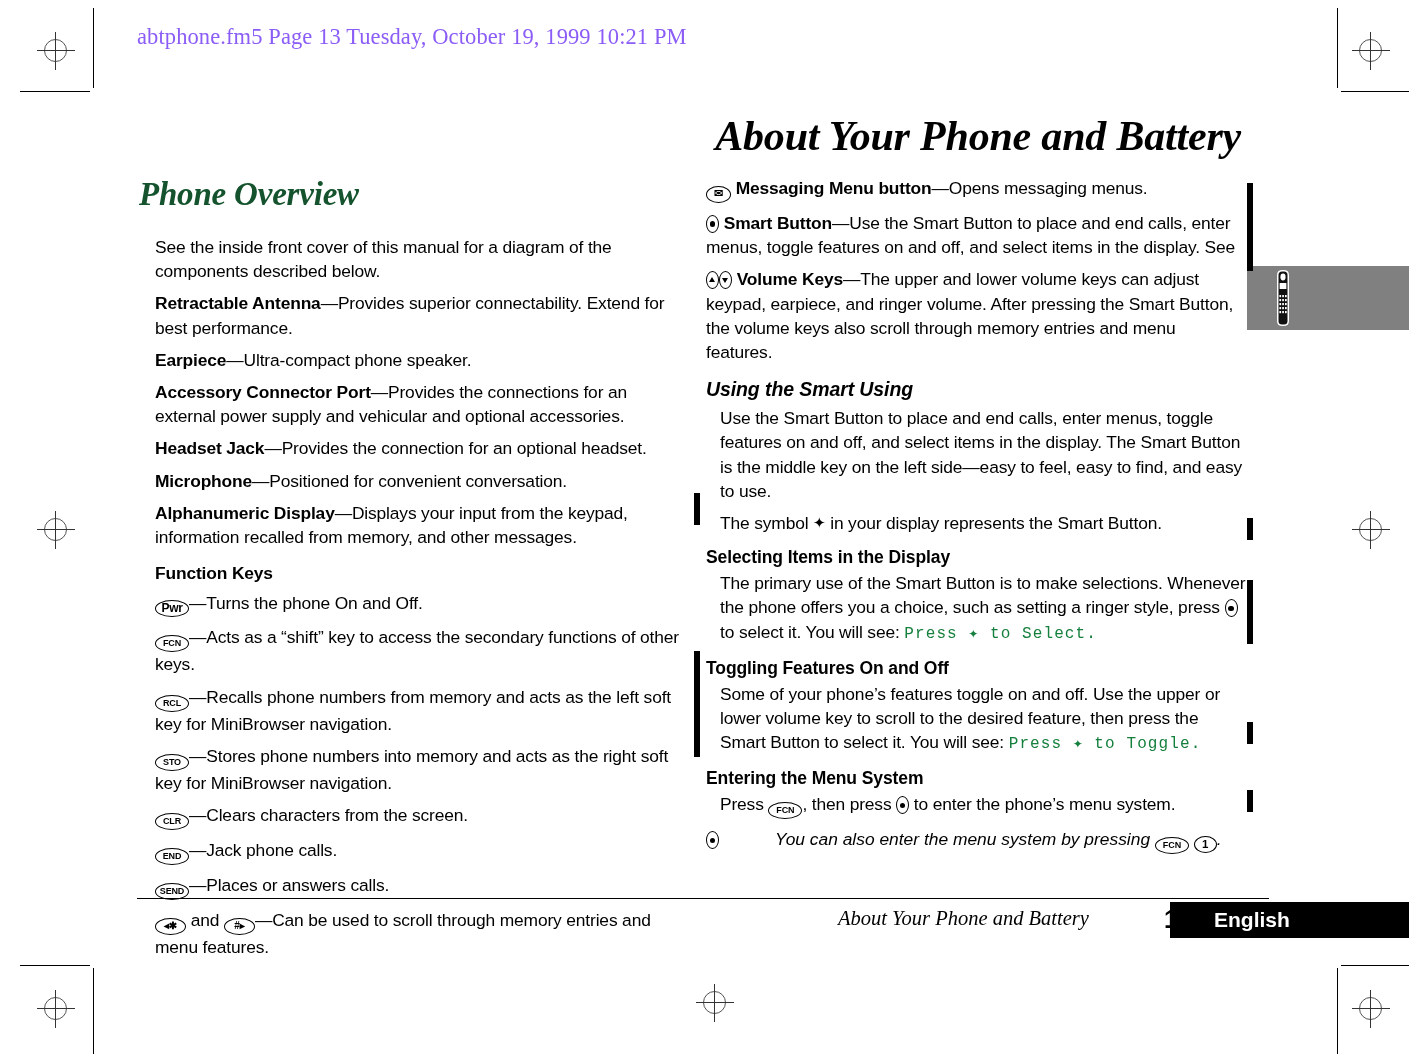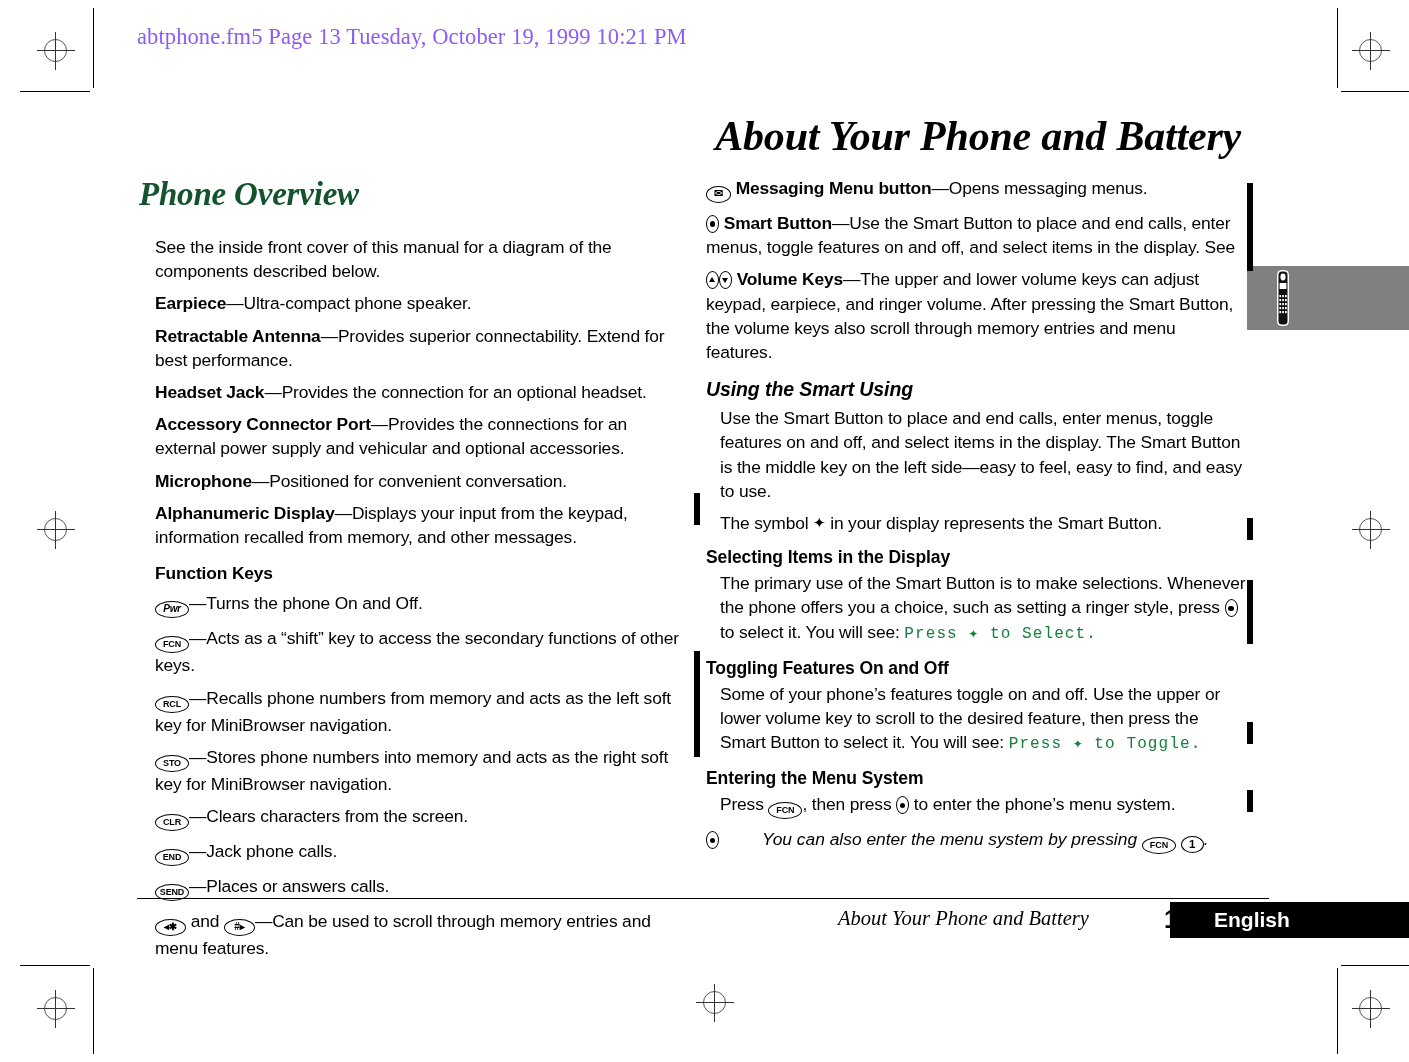--- a/index.html
+++ b/index.html
@@ -55,33 +55,33 @@
   p.body{
     font-size:17.4px;line-height:24.2px;margin:0 0 8px 0;color:#000;
     letter-spacing:-0.15px;
   }
   .col-left p.body{margin-left:16px;}
   .col-right p.body{margin-left:14px;}
   .col-right p.flush{margin-left:0;}
   b{font-weight:bold;}
   .note{
     font-size:17.4px;line-height:24.2px;margin:4px 0 0 0;color:#000;
-    font-style:italic;display:flex;align-items:flex-start;gap:4px;
+    font-style:italic;display:flex;align-items:flex-start;gap:17px;
   }
   .note .noteicon{display:inline-block;width:52px;flex:0 0 52px;font-style:normal;}
 
   
   .key{
     display:inline-block;border:1.6px solid #000;border-radius:50%;
     box-sizing:border-box;text-align:center;vertical-align:-3px;
     font-family:"Liberation Sans", sans-serif;font-weight:bold;color:#000;
     background:#fff;
   }
   .key.oval{height:17px;line-height:14px;padding:0 1px;min-width:34px;font-size:9px;}
-  .key.k-pwr{min-width:34px;font-size:10px;font-style:italic;letter-spacing:-0.3px;}
+  .key.k-pwr{min-width:34px;font-size:12px;letter-spacing:-0.3px;}
   .key.k-num{min-width:23px;width:23px;font-size:11.5px;line-height:14.5px;}
   .key.k-env{min-width:25px;width:25px;font-size:11px;line-height:13px;}
   .key.k-star,.key.k-hash{min-width:31px;font-size:10px;letter-spacing:-0.2px;}
 
   .smartbtn{
     display:inline-block;width:13px;height:18px;border:1.8px solid #000;
     border-radius:50%/50%;box-sizing:border-box;position:relative;
     vertical-align:-4px;background:#fff;
   }
   .smartbtn::after{
@@ -219,30 +219,30 @@
   <div class="chbar" style="left:1247px;top:580px;height:64px;"></div>
   <div class="chbar" style="left:1247px;top:722px;height:22px;"></div>
   <div class="chbar" style="left:1247px;top:790px;height:22px;"></div>
 
   <div class="col col-left">
     <h1 class="sec">Phone Overview</h1>
 
     <p class="body">See the inside front cover of this manual for a diagram of the components described below.</p>
 
     <p class="body">
+      <b>Retractable Antenna</b><span>—</span><span>Provides superior connectability. Extend for best performance.</span>
+    </p>
+    <p class="body">
       <b>Earpiece</b><span>—</span><span>Ultra-compact phone speaker.</span>
     </p>
     <p class="body">
-      <b>Retractable Antenna</b><span>—</span><span>Provides superior connectability. Extend for best performance.</span>
+      <b>Accessory Connector Port</b><span>—</span><span>Provides the connections for an external power supply and vehicular and optional accessories.</span>
     </p>
     <p class="body">
       <b>Headset Jack</b><span>—</span><span>Provides the connection for an optional headset.</span>
-    </p>
-    <p class="body">
-      <b>Accessory Connector Port</b><span>—</span><span>Provides the connections for an external power supply and vehicular and optional accessories.</span>
     </p>
     <p class="body">
       <b>Microphone</b><span>—</span><span>Positioned for convenient conversation.</span>
     </p>
     <p class="body">
       <b>Alphanumeric Display</b><span>—</span><span>Displays your input from the keypad, information recalled from memory, and other messages.</span>
     </p>
 
     <p class="body" style="margin-top:12px;margin-bottom:6px;">
       <b>Function Keys</b>

